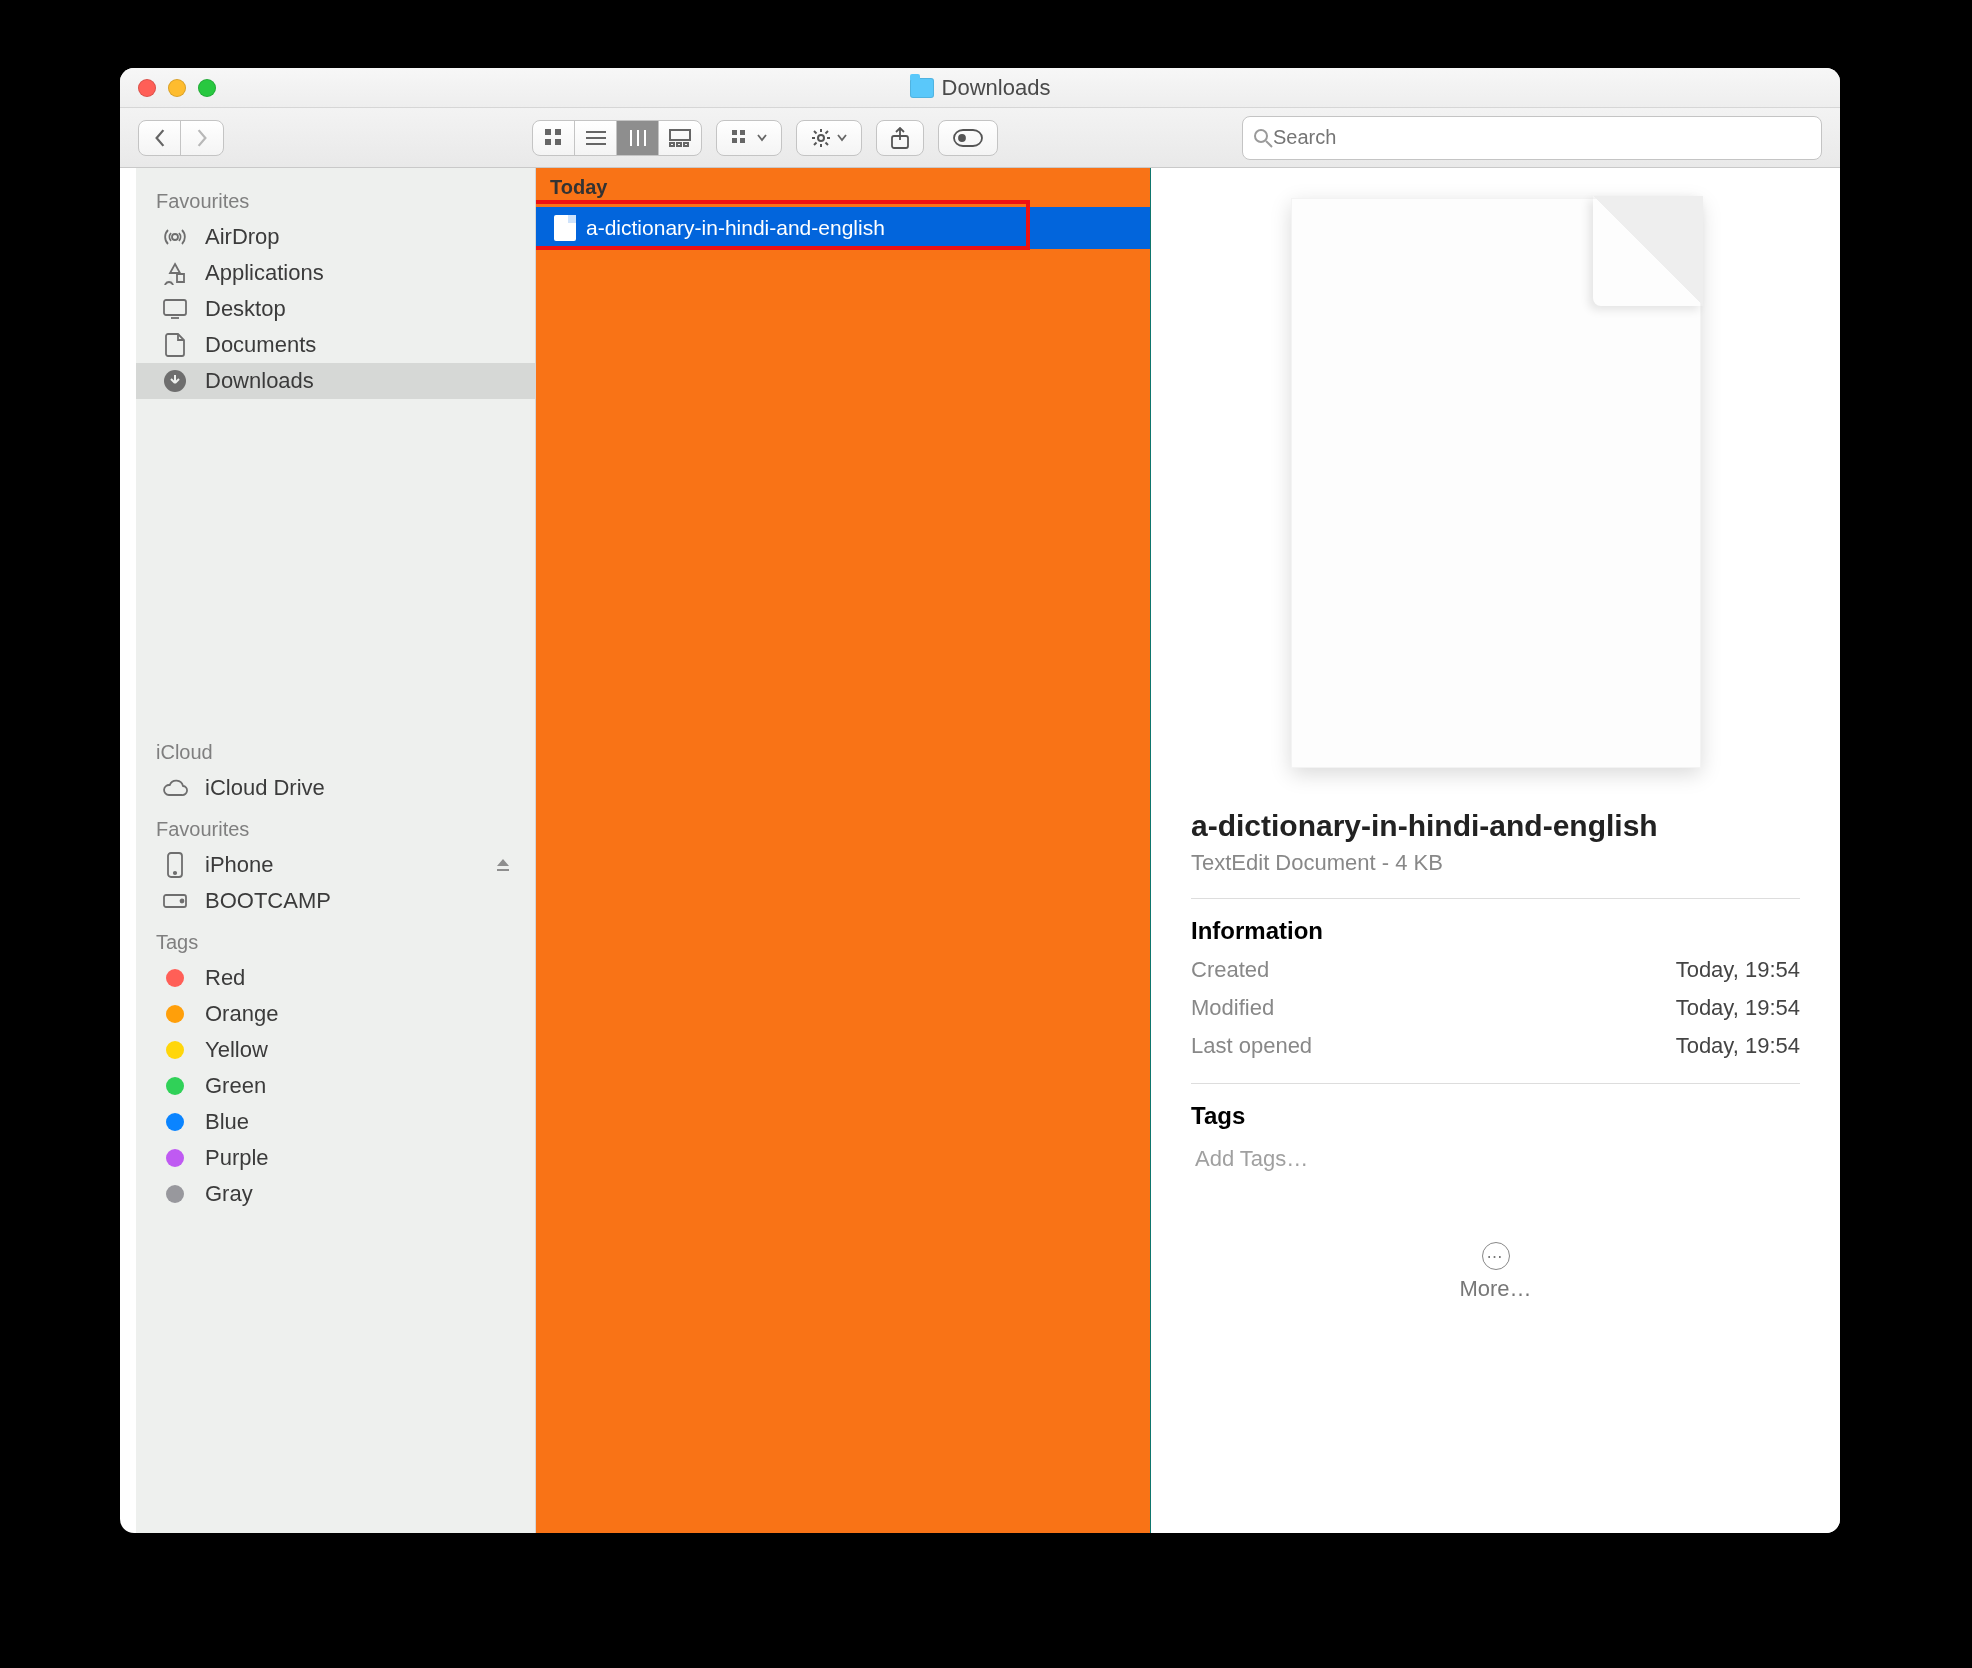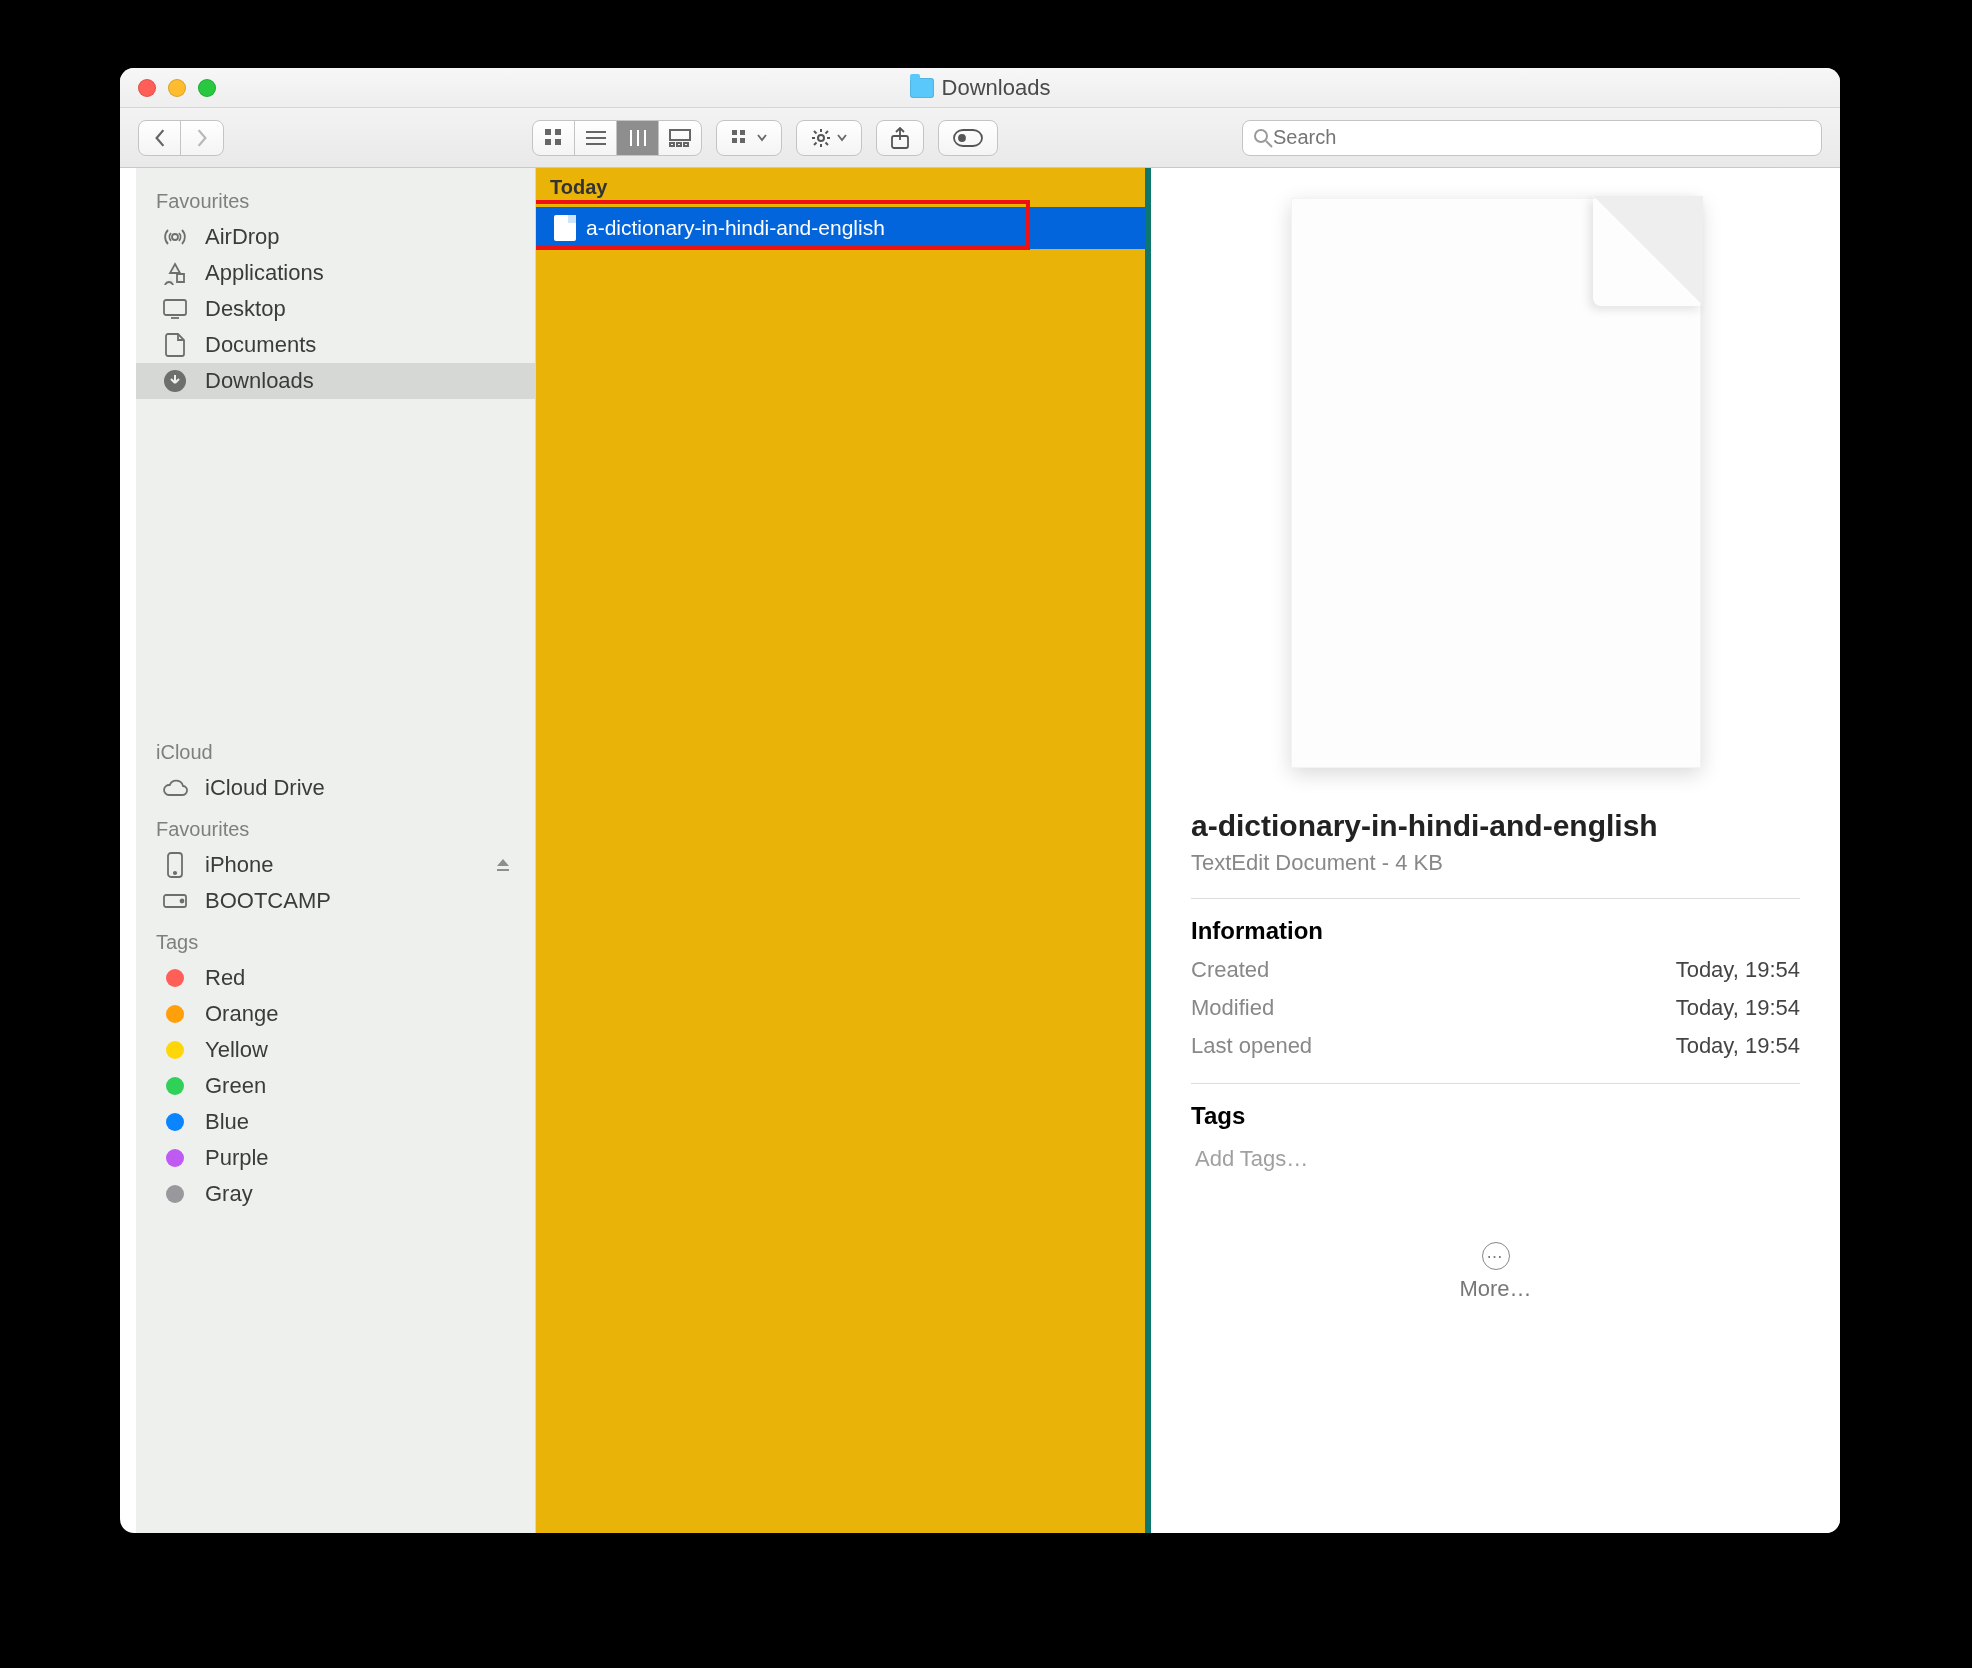--- a/index.html
+++ b/index.html
@@ -30,21 +30,21 @@
     display:inline-flex; align-items:center; justify-content:center;
     background:linear-gradient(#ffffff,#f4f4f4); border:1px solid #c4c4c4;
     border-radius:8px; height:36px; color:#555;
   }
   .seg .cell { width:42px; height:100%; display:flex;align-items:center;justify-content:center; border-right:1px solid #c4c4c4;}
   .seg .cell:last-child{border-right:none;}
   .seg .cell.active{ background:#8e8e8e; color:#fff;}
   .btn { padding:0 14px; gap:6px;}
   .spacer-tb{flex:1;}
   .searchwrap{
-    flex:0 0 580px; height:36px; border:1px solid #c4c4c4; border-radius:8px;
+    flex:0 0 580px; height:44px; border:1px solid #c4c4c4; border-radius:8px;
     background:#fff; display:flex; align-items:center; padding:0 10px; color:#9a9a9a;
   }
   .searchwrap input{border:none;outline:none;font-size:20px;flex:1;color:#333;background:transparent;}
   
   .body { flex:1; display:flex; min-height:0;margin-left:16px;}
   .sidebar {
     width:400px; background:#eef0ee; border-right:1px solid #d6d6d6;
     overflow-y:auto; padding:10px 0 20px;
   }
   .section-h {
@@ -52,21 +52,21 @@
   }
   .sb-item {
     display:flex; align-items:center; gap:17px; padding:5px 20px 5px 26px;
     font-size:22px; color:#3b3b3b; cursor:default; position:relative;
   }
   .sb-item.selected{ background:#d6d8d6;}
   .sb-icon{width:26px; display:flex;align-items:center;justify-content:center;color:#6e6e6e;}
   .sb-item .eject{position:absolute;right:24px;color:#8e8e8e;}
   .tagdot{width:18px;height:18px;border-radius:50%;}
   .filecol {
-    width:615px; border-right:6px solid #0f766e; background:#eab308; overflow:hidden;
+    width:615px; border-right:1px solid #0f766e; background:#f97316; overflow:hidden;
   }
   .group-h{ font-size:20px; font-weight:600; color:#333; padding:8px 14px;}
   .filerow{
     display:flex; align-items:center; gap:10px; height:42px; padding:0 8px 0 18px;
     font-size:21px; color:#222;
   }
   .filerow.selected{ background:#0265dc; color:#fff;}
   .fileicon{width:22px;height:26px;border-radius:2px;}
   .highlight-ring{ border:4px solid #e11; position:absolute; pointer-events:none;}
   .preview {

